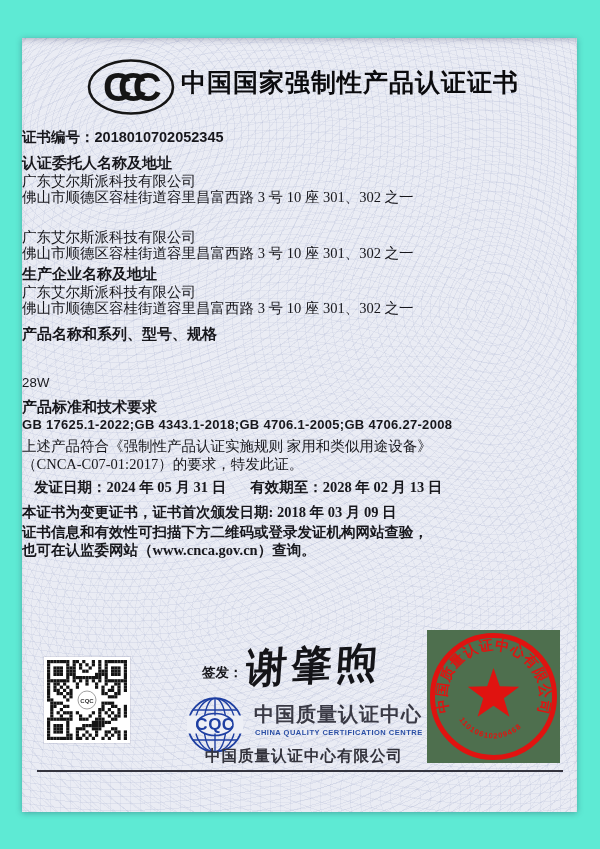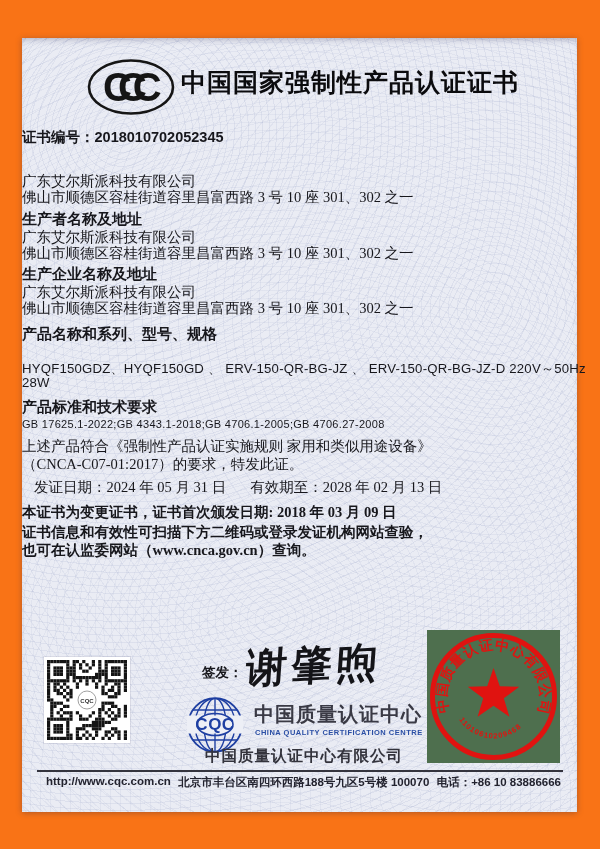--- a/index.html
+++ b/index.html
@@ -1,39 +1,39 @@
 <!DOCTYPE html>
 <html><head>
 <meta charset="utf-8">
 <style>
   html,body{margin:0;padding:0;background:#fff;}
-  .scan{position:relative;width:600px;height:849px;background:#f97316;overflow:hidden;
+  .scan{position:relative;width:600px;height:849px;background:#5eead4;overflow:hidden;
         font-family:"Liberation Serif","DejaVu Serif",serif;}
   
   .page{position:absolute;left:22px;top:38px;width:555px;height:774px;
         background-color:#eaecf4;
         background-image:
           repeating-radial-gradient(circle at 18% 12%, rgba(165,174,206,.20) 0 1px, transparent 1px 7px),
           repeating-radial-gradient(circle at 85% 35%, rgba(165,174,206,.16) 0 1px, transparent 1px 9px),
           repeating-radial-gradient(circle at 45% 75%, rgba(165,174,206,.14) 0 1px, transparent 1px 8px),
           repeating-radial-gradient(circle at 70% 98%, rgba(165,174,206,.14) 0 1px, transparent 1px 10px);
         box-shadow:0 1px 6px rgba(40,40,70,.35), inset 0 5px 7px -4px rgba(50,50,85,.35);
         color:#17171c;}
   .ln{position:absolute;left:0;right:0;text-align:left;line-height:19px;font-size:14.5px;white-space:nowrap;}
   .hd{font-weight:700;font-size:15px;}
   .sans{font-family:"Liberation Sans","DejaVu Sans",sans-serif;}
   .model{font-size:13.2px;letter-spacing:.2px;}
-  .gbline{font-size:11px;letter-spacing:.3px;font-weight:400;}
+  .gbline{font-size:13px;letter-spacing:.3px;font-weight:700;}
   .bold{font-weight:700;}
   .title{position:absolute;left:128px;top:28px;width:400px;text-align:center;
          font-size:25px;font-weight:700;letter-spacing:1px;color:#0b0b0e;white-space:nowrap;}
   .ccc{position:absolute;left:64px;top:20px;}
   .certno .lab{font-weight:700;}
   .certno .val{font-family:"Liberation Sans",sans-serif;font-weight:600;}
-  .dates span{margin:12px 12px;font-weight:400;}
+  .dates span{margin:12px 12px;font-weight:700;}
   .cnas{z-index:3;}
   
   .qr{position:absolute;left:22px;top:619px;width:86px;height:86px;background:#fff;
       box-shadow:0 0 0 1px rgba(120,120,150,.15);}
   .sign-label{position:absolute;left:180px;top:626px;font-size:13.5px;font-weight:700;}
   .signature{position:absolute;left:224px;top:600px;font-size:41px;font-weight:700;
              letter-spacing:4px;color:#141418;transform:rotate(-3deg) skewX(-7deg);z-index:2;white-space:nowrap;}
   .seal{position:absolute;left:405px;top:592px;width:133px;height:133px;z-index:1;}
   .globe{position:absolute;left:164px;top:658px;}
   .issuer-cn{position:absolute;left:232px;top:663px;font-size:20px;font-weight:600;
@@ -59,33 +59,32 @@
         <ellipse cx="45" cy="29" rx="42" ry="26.5" fill="none" stroke="#151515" stroke-width="2.6"></ellipse>
         <text x="17" y="43" font-size="40" font-weight="bold" letter-spacing="-14" font-family="Liberation Sans,sans-serif" fill="#151515">CCC</text>
       </svg>
     </div>
     <div class="title">中国国家强制性产品认证证书</div>
 
     <div class="ln certno" style="top:90px">
       <span class="lab">证书编号：</span><span class="val">2018010702052345</span>
     </div>
 
+    <div class="ln hd" style="top:116px">认证委托人名称及地址</div>
     <div class="ln" style="top:134px">广东艾尔斯派科技有限公司</div>
     <div class="ln" style="top:150px">佛山市顺德区容桂街道容里昌富西路 3 号 10 座 301、302 之一</div>
 
-    <div class="ln hd" style="top:172px">生产者名称及地址</div>
     <div class="ln" style="top:190px">广东艾尔斯派科技有限公司</div>
     <div class="ln" style="top:206px">佛山市顺德区容桂街道容里昌富西路 3 号 10 座 301、302 之一</div>
 
     <div class="ln hd" style="top:227px">生产企业名称及地址</div>
     <div class="ln" style="top:245px">广东艾尔斯派科技有限公司</div>
     <div class="ln" style="top:261px">佛山市顺德区容桂街道容里昌富西路 3 号 10 座 301、302 之一</div>
 
     <div class="ln hd" style="top:287px">产品名称和系列、型号、规格</div>
-    <div class="ln sans model" style="top:321px">HYQF150GDZ、HYQF150GD 、 ERV-150-QR-BG-JZ 、 ERV-150-QR-BG-JZ-D 220V～50Hz</div>
     <div class="ln sans model" style="top:335px">28W</div>
 
     <div class="ln hd" style="top:360px">产品标准和技术要求</div>
     <div class="ln sans gbline" style="top:377px">GB 17625.1-2022;GB 4343.1-2018;GB 4706.1-2005;GB 4706.27-2008</div>
 
     <div class="ln" style="top:399px">上述产品符合《强制性产品认证实施规则 家用和类似用途设备》</div>
     <div class="ln" style="top:417px">（CNCA-C07-01:2017）的要求，特发此证。</div>
 
     <div class="ln dates" style="top:440px">
       <span>发证日期：2024 年 05 月 31 日</span><span>有效期至：2028 年 02 月 13 日</span>
@@ -431,20 +430,15 @@
         <rect x="1" y="19.5" width="56" height="18" fill="#edeff6"></rect>
         <text x="29" y="34" text-anchor="middle" font-size="17" font-weight="bold" font-family="Liberation Sans,sans-serif" fill="#1e3fa2" letter-spacing="0.5">CQC</text>
         <ellipse cx="29" cy="28.5" rx="18" ry="11" fill="none" stroke="#1e3fa2" stroke-width="1.6"></ellipse>
       </svg>
     </div>
     <div class="issuer-cn">中国质量认证中心</div>
     <div class="issuer-en">CHINA QUALITY CERTIFICATION CENTRE</div>
     <div class="company">中国质量认证中心有限公司</div>
 
     <div class="rule"></div>
-    <div class="footer">
-      <span>http://www.cqc.com.cn</span>
-      <span>北京市丰台区南四环西路188号九区5号楼  100070</span>
-      <span>电话：+86 10 83886666</span>
-    </div>
 
   </div>
 </div>
 
 </body></html>

